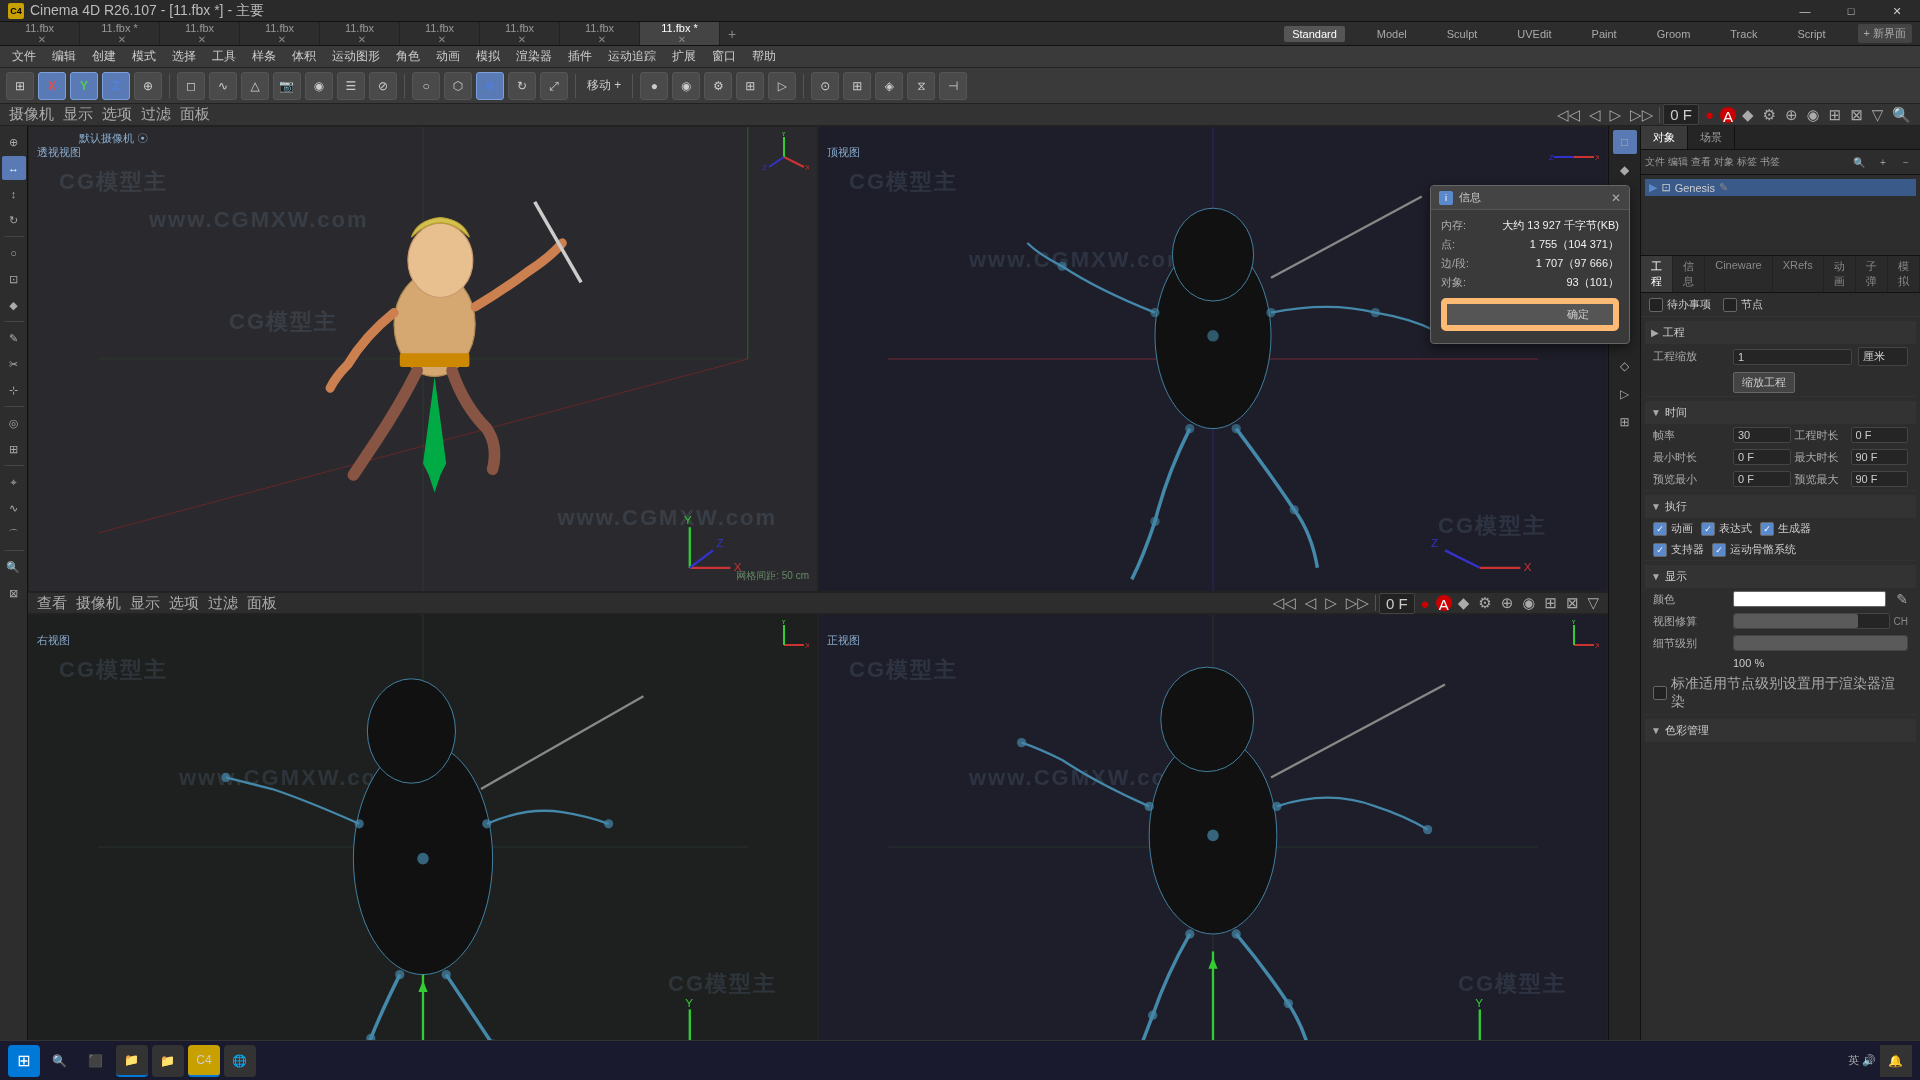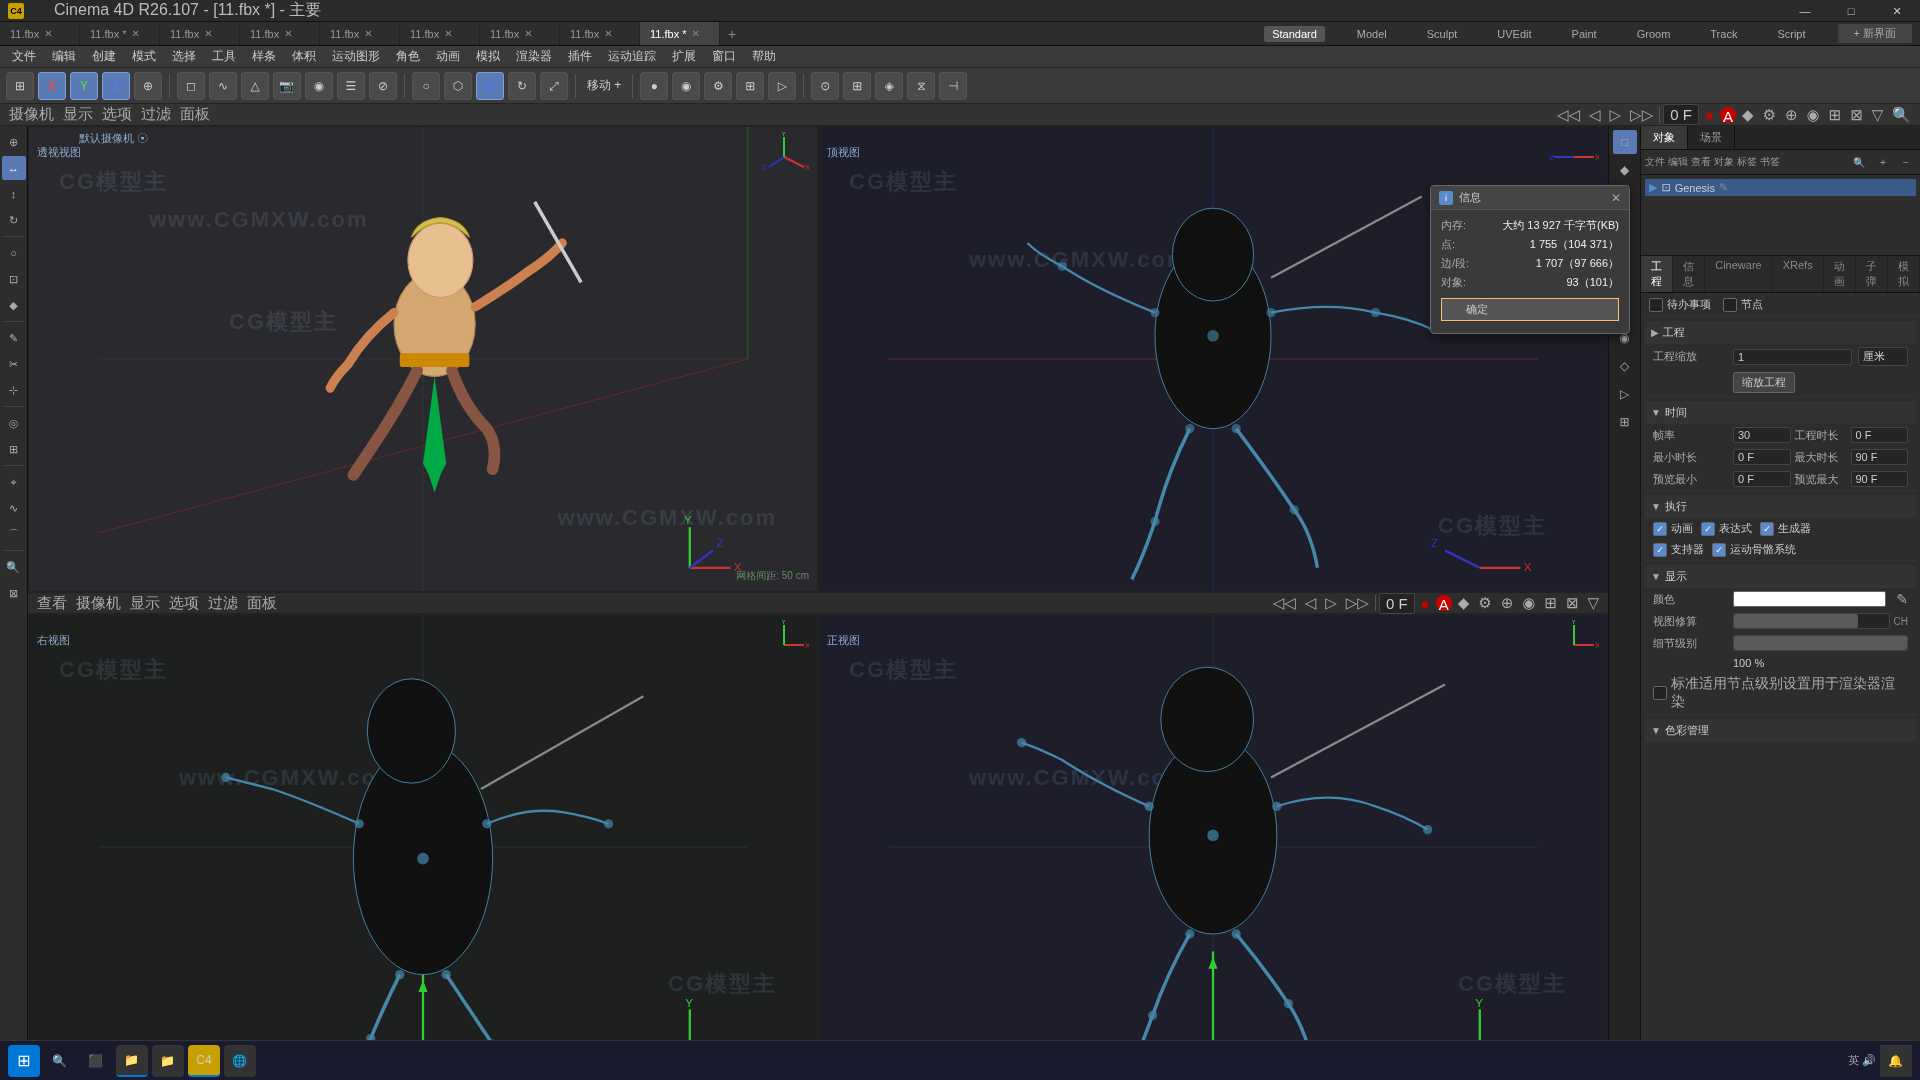--- a/index.html
+++ b/index.html
@@ -27,22 +27,21 @@
     #title-bar .app-icon {
       width: 16px; height: 16px;
       background: #c8a000;
       border-radius: 2px;
       margin-right: 6px;
       display: flex; align-items: center; justify-content: center;
       font-size: 9px; color: #000; font-weight: bold;
     }
     #title-bar .title-text {
       color: #bbb;
-      font-size: 16px;
-      margin-left: 24px;
+      font-size: 14px;
     }
     #title-bar .window-controls {
       position: absolute;
       right: 0; top: 0;
       display: flex;
     }
     #title-bar .window-controls span {
       width: 46px; height: 22px;
       display: flex; align-items: center; justify-content: center;
       font-size: 11px; color: #ccc; cursor: pointer;
@@ -62,20 +61,21 @@
       height: 24px;
       padding: 0 10px;
       display: flex;
       align-items: center;
       font-size: 11px;
       color: #999;
       border-right: 1px solid #222;
       cursor: pointer;
       white-space: nowrap;
       min-width: 80px;
+      flex-direction: column;
     }
     .tab-item.active {
       background: #444;
       color: #fff;
     }
     .tab-item .tab-close {
       margin-left: 5px;
       color: #888;
       font-size: 10px;
     }
@@ -371,26 +371,26 @@
       margin-bottom: 4px;
       font-size: 11px;
     }
     .dialog-row .label { color: #aaa; }
     .dialog-row .value { color: #eee; }
     .dialog-btn {
       display: block;
       margin: 8px auto 4px;
       padding: 3px 24px;
       background: #555;
-      border: 1px solid #fdba74;
-      border-radius: 0;
+      border: 6px solid #fdba74;
+      border-radius: 5px;
       color: #ccc;
       cursor: pointer;
       font-size: 11px;
-      text-align: left;
+      text-align: right;
     }
 
     
     #right-icon-panel {
       width: 32px;
       background: #252525;
       border-left: 1px solid #111;
       display: flex;
       flex-direction: column;
       align-items: center;
@@ -565,21 +565,21 @@
   <span class="tab-add">+</span>
   <div class="tab-right-section">
     <span class="active-mode">Standard</span>
     <span>Model</span>
     <span>Sculpt</span>
     <span>UVEdit</span>
     <span>Paint</span>
     <span>Groom</span>
     <span>Track</span>
     <span>Script</span>
-    <span style="background:#444;padding:2px 16px;border-radius:2px;">+ 新界面</span>
+    <span style="background:#444;padding:2px 6px;border-radius:2px;">+ 新界面</span>
   </div>
 </div>
 
 <div id="menu-bar">
   <span class="menu-item">文件</span>
   <span class="menu-item">编辑</span>
   <span class="menu-item">创建</span>
   <span class="menu-item">模式</span>
   <span class="menu-item">选择</span>
   <span class="menu-item">工具</span>

